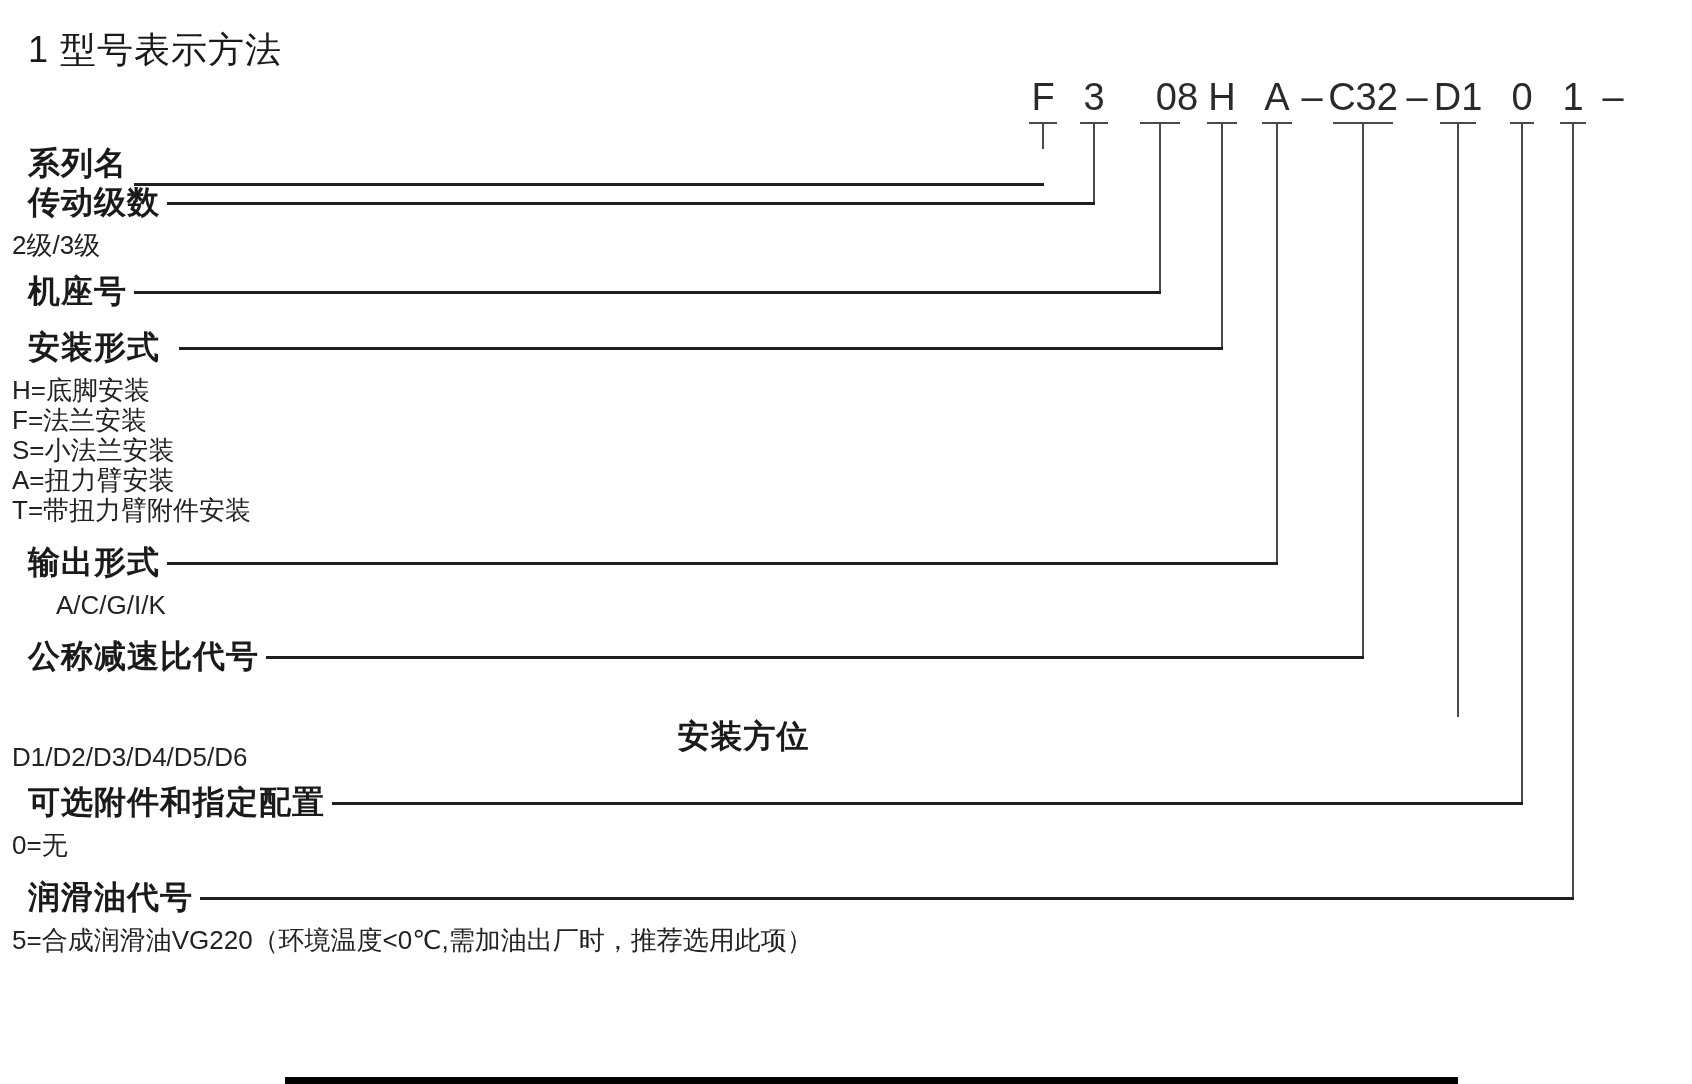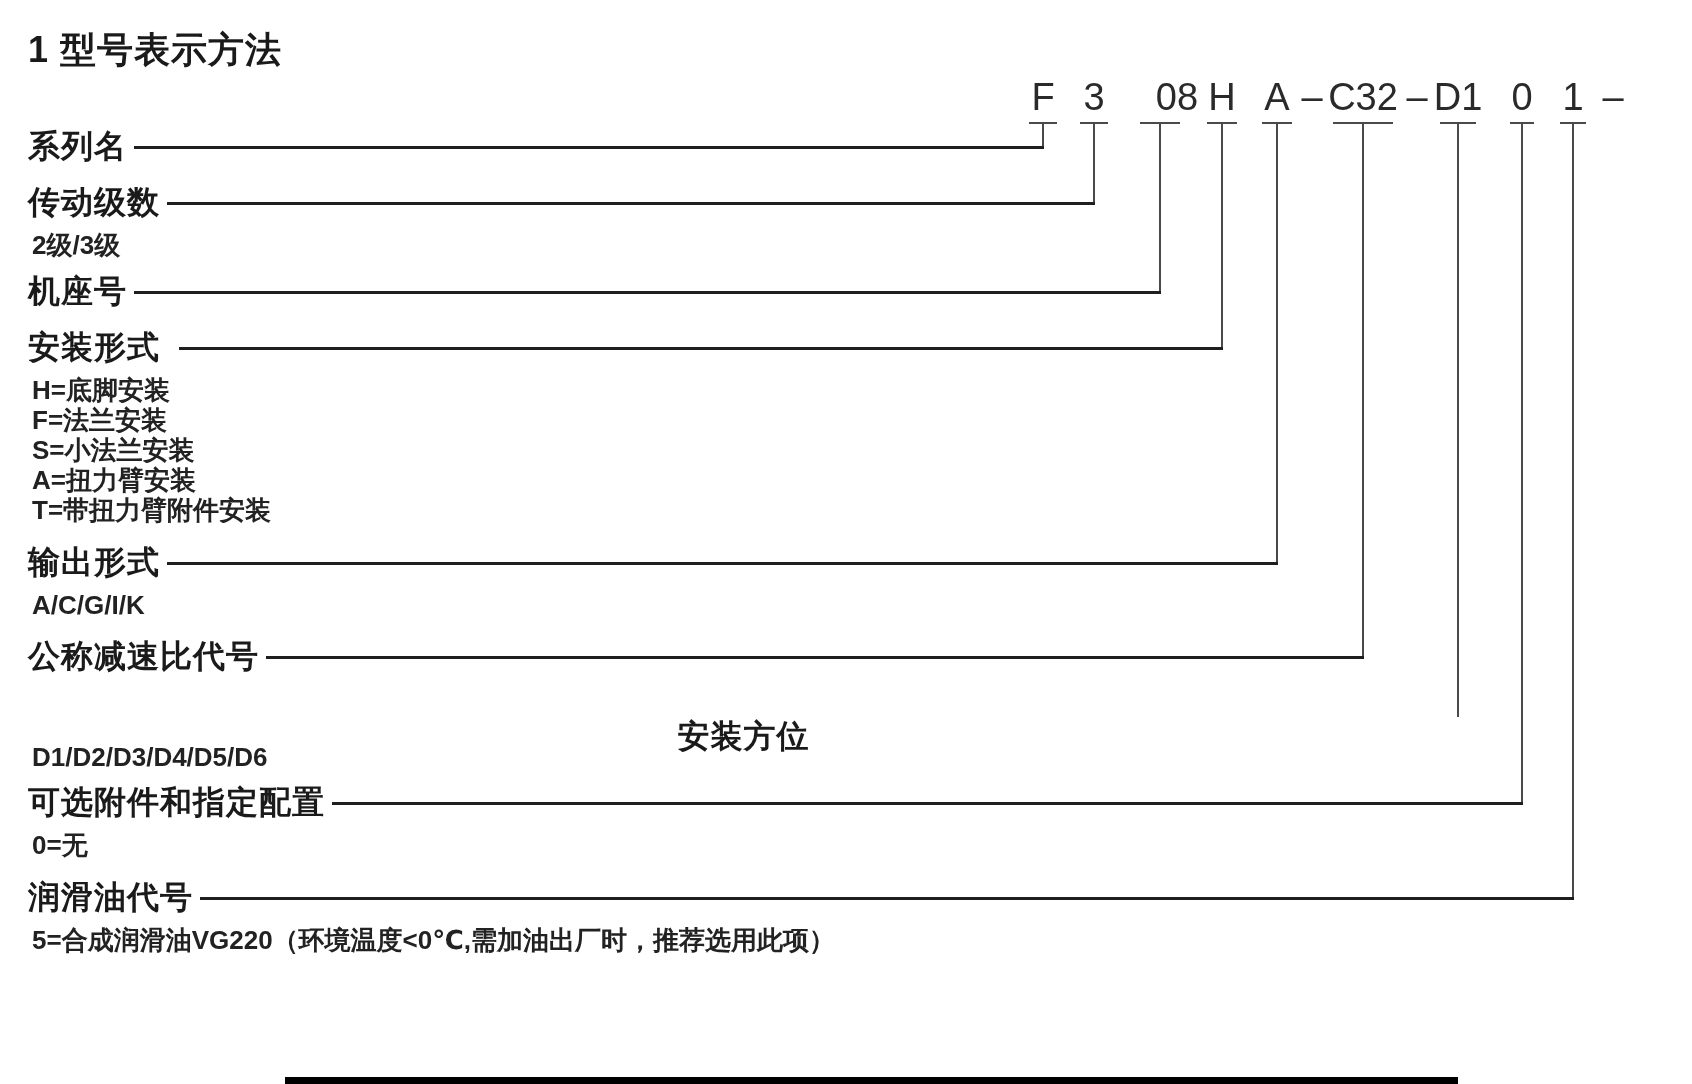--- a/index.html
+++ b/index.html
@@ -14,21 +14,21 @@
     background: #ffffff;
     overflow: hidden;
     font-family: "Liberation Sans", "DejaVu Sans", sans-serif;
     color: #1a1a1a;
   }
   .page-title {
     position: absolute;
     left: 28px;
     top: 26px;
     font-size: 36px;
-    font-weight: 700;
+    font-weight: 400;
     letter-spacing: 1px;
     white-space: nowrap;
   }
   .code-seg {
     position: absolute;
     top: 78px;
     transform: translateX(-50%);
     font-size: 38px;
     font-weight: 400;
     color: #2a2a2a;
@@ -62,23 +62,23 @@
     flex: 0 0 auto;
   }
   .leader {
     flex: 1 1 auto;
     height: 3px;
     background: #1f1f1f;
     margin-left: 7px;
   }
   .row-details {
     position: absolute;
-    left: 32px;
+    left: 12px;
     font-size: 26px;
-    font-weight: 700;
+    font-weight: 400;
     color: #222222;
     line-height: 30px;
     white-space: nowrap;
   }
   .bottom-bar {
     position: absolute;
     left: 285px;
     top: 1077px;
     width: 1173px;
     height: 7px;
@@ -116,21 +116,21 @@
       <div class="vline" style="left: 1457px; height: 594px;"></div>
       <div class="code-seg" style="left: 1522px;">0</div>
       <div class="code-tick" style="left: 1510px; width: 24px;"></div>
       <div class="vline" style="left: 1521px; height: 682px;"></div>
       <div class="code-seg" style="left: 1573px;">1</div>
       <div class="code-tick" style="left: 1560px; width: 26px;"></div>
       <div class="vline" style="left: 1572px; height: 777px;"></div>
       <div class="code-seg" style="left: 1613px;">–</div>
     </div>
   <div id="rows-layer">
-      <div class="desig-row" style="top: 125px; width: 1016px;">
+      <div class="desig-row" style="top: 142px; width: 1016px; align-items: flex-end;">
         <span class="row-label">系列名</span>
         <div class="leader"></div>
       </div>
       <div class="desig-row" style="top: 181px; width: 1067px;">
         <span class="row-label">传动级数</span>
         <div class="leader"></div>
       </div>
       <div class="row-details" style="top: 230px;">
         <div>2级/3级</div>
       </div>
@@ -146,21 +146,21 @@
         <div>H=底脚安装</div>
         <div>F=法兰安装</div>
         <div>S=小法兰安装</div>
         <div>A=扭力臂安装</div>
         <div>T=带扭力臂附件安装</div>
       </div>
       <div class="desig-row" style="top: 541px; width: 1250px;">
         <span class="row-label">输出形式</span>
         <div class="leader"></div>
       </div>
-      <div class="row-details" style="top: 590px;">
+      <div class="row-details" style="top: 590px; margin-left: 44px;">
         <div>A/C/G/I/K</div>
       </div>
       <div class="desig-row" style="top: 635px; width: 1336px;">
         <span class="row-label">公称减速比代号</span>
         <div class="leader"></div>
       </div>
       <div class="desig-row" style="top: 715px; width: 1431px; flex-direction: column;">
         <span class="row-label">安装方位</span>
         <div class="leader"></div>
       </div>

